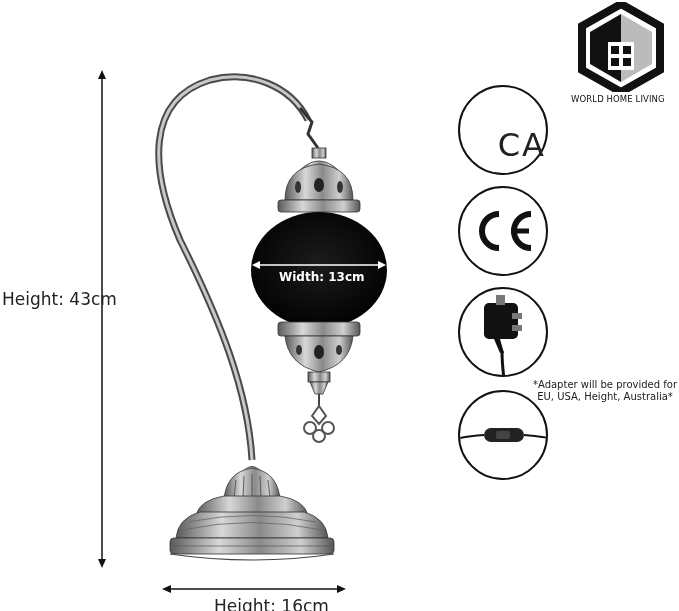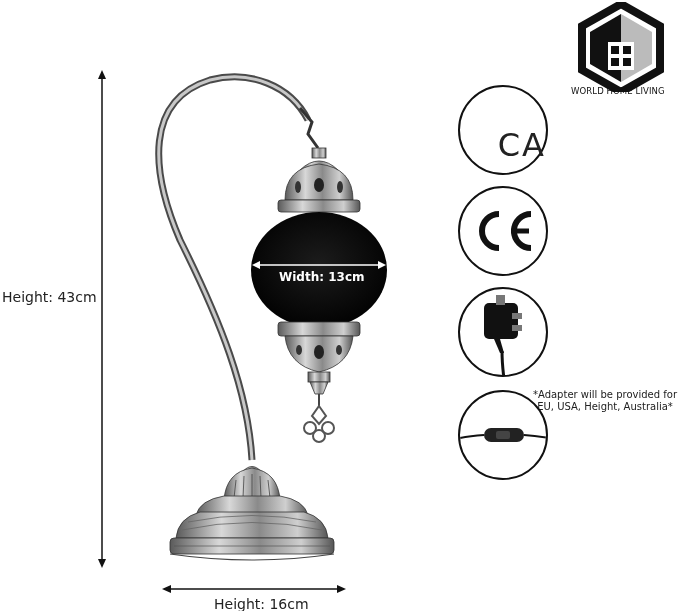--- a/index.html
+++ b/index.html
@@ -1,21 +1,21 @@
 <!DOCTYPE html>
 <html><head>
 <meta charset="utf-8">
 <style>
   html, body { margin:0; padding:0; background:#ffffff; }
   body { width:679px; height:611px; position:relative; overflow:hidden;
          font-family:"DejaVu Sans", "Liberation Sans", sans-serif; color:#222; }
   .abs { position:absolute; }
-  .dim-label { font-size:14px; color:#222; white-space:nowrap; }
+  .dim-label { font-size:17px; color:#222; white-space:nowrap; }
   .circle { position:absolute; border:2px solid #111; border-radius:50%; background:#fff; box-sizing:border-box; }
-  .note { font-size:10px; line-height:12px; text-align:center; color:#222;margin-top:10px; }
+  .note { font-size:10px; line-height:12px; text-align:center; color:#222; }
   .brand { font-size:8.5px; letter-spacing:0.1px; color:#111; white-space:nowrap; }
   .width-label { font-size:12px; font-weight:bold; color:#fff; white-space:nowrap; }
 </style>
 </head>
 <body>
 
 <svg class="abs" style="left:92px;top:70px;" width="20" height="500">
   <line x1="10" y1="4" x2="10" y2="494" stroke="#111" stroke-width="1.5"></line>
   <polygon points="10,0 6,9 14,9" fill="#111"></polygon>
   <polygon points="10,498 6,489 14,489" fill="#111"></polygon>
@@ -105,21 +105,21 @@
 <svg class="abs" style="left:578px;top:2px;" width="86" height="90" viewBox="0 0 86 90">
   <polygon points="43,2 82,24 82,68 43,90 4,68 4,24" fill="none" stroke="#111" stroke-width="8" stroke-linejoin="miter"></polygon>
   <polygon points="43,12 74,30 74,62 43,80" fill="#bbb"></polygon>
   <polygon points="43,12 12,30 12,62 43,80" fill="#111"></polygon>
   <rect x="30" y="40" width="26" height="28" fill="#fff"></rect>
   <rect x="33" y="44" width="8" height="8" fill="#111"></rect>
   <rect x="45" y="44" width="8" height="8" fill="#111"></rect>
   <rect x="33" y="56" width="8" height="8" fill="#111"></rect>
   <rect x="45" y="56" width="8" height="8" fill="#111"></rect>
 </svg>
-<div class="abs brand" style="left:571px;top:86px;">WORLD HOME LIVING</div>
+<div class="abs brand" style="left:571px;top:94px;">WORLD HOME LIVING</div>
 
 <div class="circle" style="left:458px;top:85px;width:90px;height:90px;">
   <div class="abs" style="left:0;top:42px;width:86px;text-align:right;font-size:32px;font-weight:normal;letter-spacing:2px;line-height:32px;font-family:'DejaVu Sans',sans-serif;">CA</div>
 </div>
 
 <div class="circle" style="left:458px;top:186px;width:90px;height:90px;">
   <svg class="abs" style="left:13px;top:20px;" width="62" height="46" viewBox="0 0 62 46">
     <path d="M26,6 A17,17 0 1 0 26,40" fill="none" stroke="#111" stroke-width="6"></path>
     <path d="M58,6 A17,17 0 1 0 58,40" fill="none" stroke="#111" stroke-width="6"></path>
     <line x1="38" y1="23" x2="56" y2="23" stroke="#111" stroke-width="5"></line>

